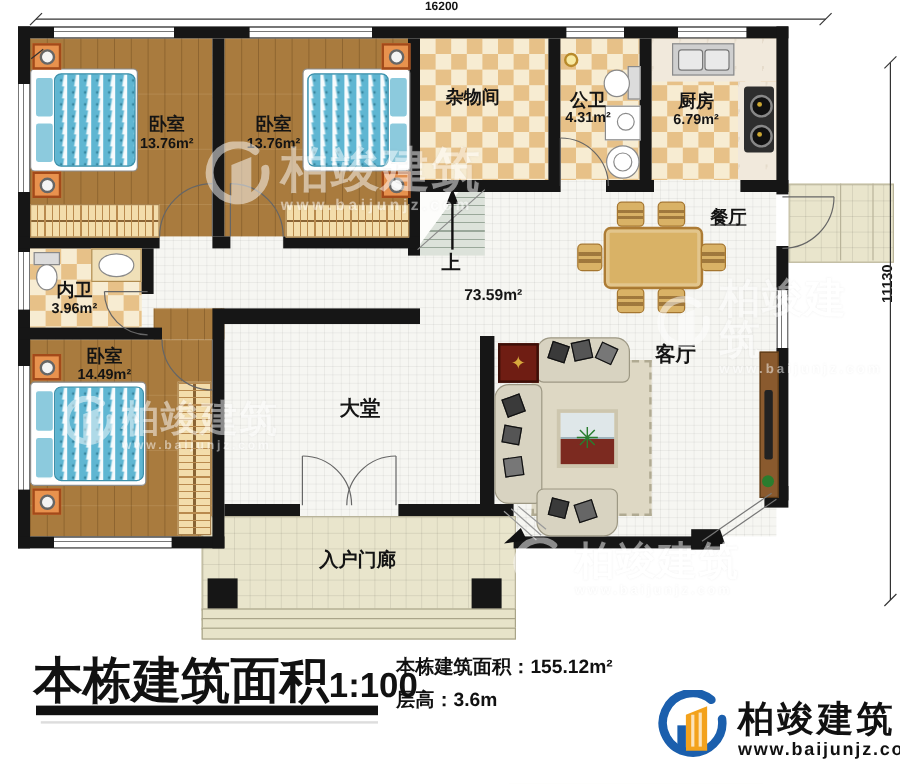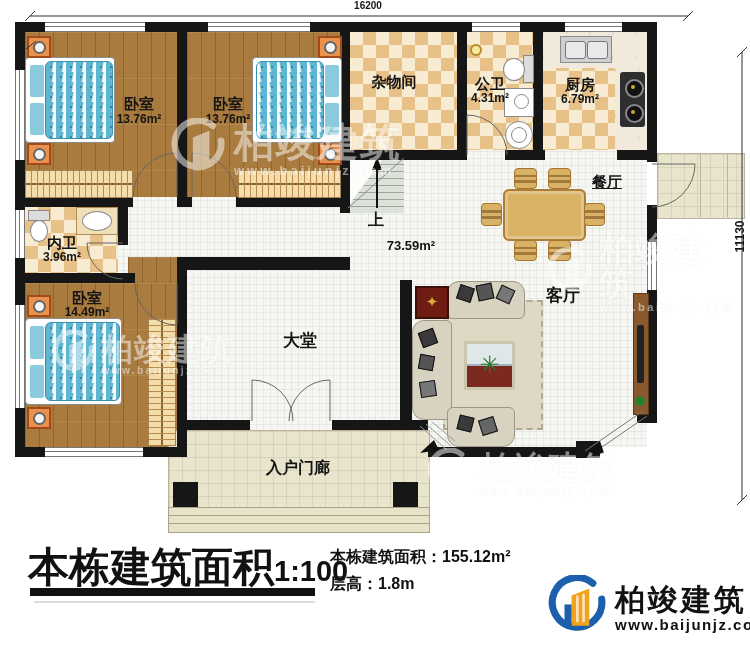--- a/index.html
+++ b/index.html
@@ -321,21 +321,21 @@
 
   <div class="a" style="left:0;top:535px;width:750px;height:118px;background:#fff;">
     <div class="a" style="left:28px;top:5px;white-space:nowrap;">
       <span class="ttl" style="font-size:41px;">本栋建筑面积</span><span class="ttl" style="font-size:29px;">1:100</span>
     </div>
     <div class="a" style="left:30px;top:53px;width:285px;height:8px;background:#111;"></div>
     <div class="a" style="left:34px;top:66px;width:281px;height:2px;background:#ddd;"></div>
 
     <div class="a" style="left:330px;top:8px;">
       <div class="stat-row"><span>本栋建筑面积：</span><span>155.12m²</span></div>
-      <div class="stat-row"><span>层高：</span><span>1.8m</span></div>
+      <div class="stat-row"><span>层高：</span><span>3.6m</span></div>
     </div>
 
     <div class="a" style="left:545px;top:40px;display:flex;align-items:center;gap:8px;">
       <svg width="62" height="66" viewBox="0 0 70 68">
         <path d="M54,6 A28,28 0 1 0 64,24" stroke="#1b5fad" stroke-width="8" fill="none" stroke-linecap="round"></path>
         <path d="M30,20 L50,12 L50,54 L30,54 Z" fill="#f3a21c"></path>
         <rect x="22" y="30" width="8" height="24" fill="#1b5fad"></rect>
         <rect x="35" y="20" width="3" height="30" fill="#fff" opacity=".7"></rect>
         <rect x="42" y="18" width="3" height="32" fill="#fff" opacity=".7"></rect>
       </svg>

